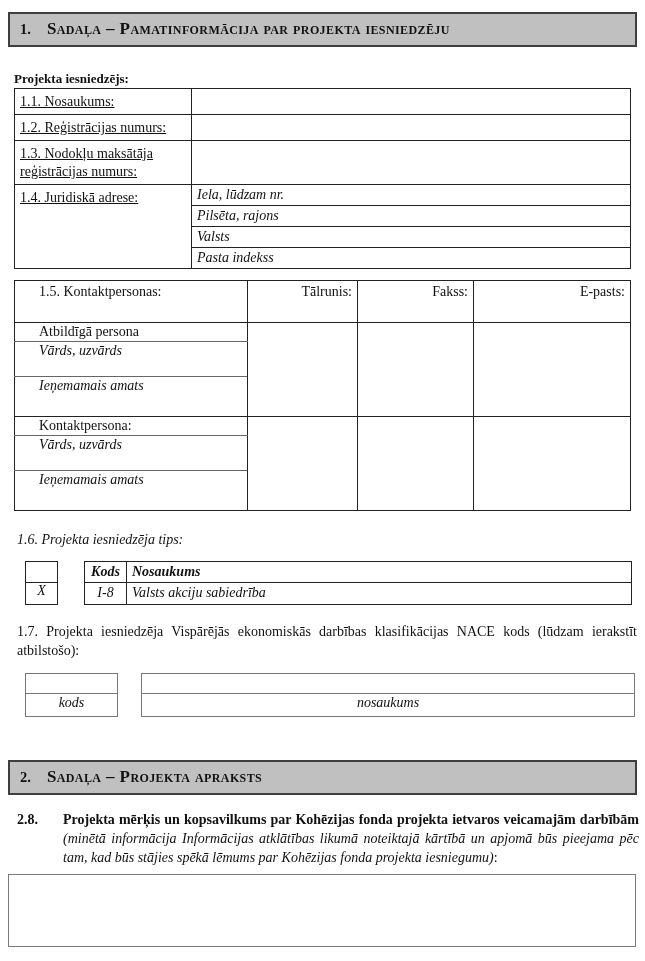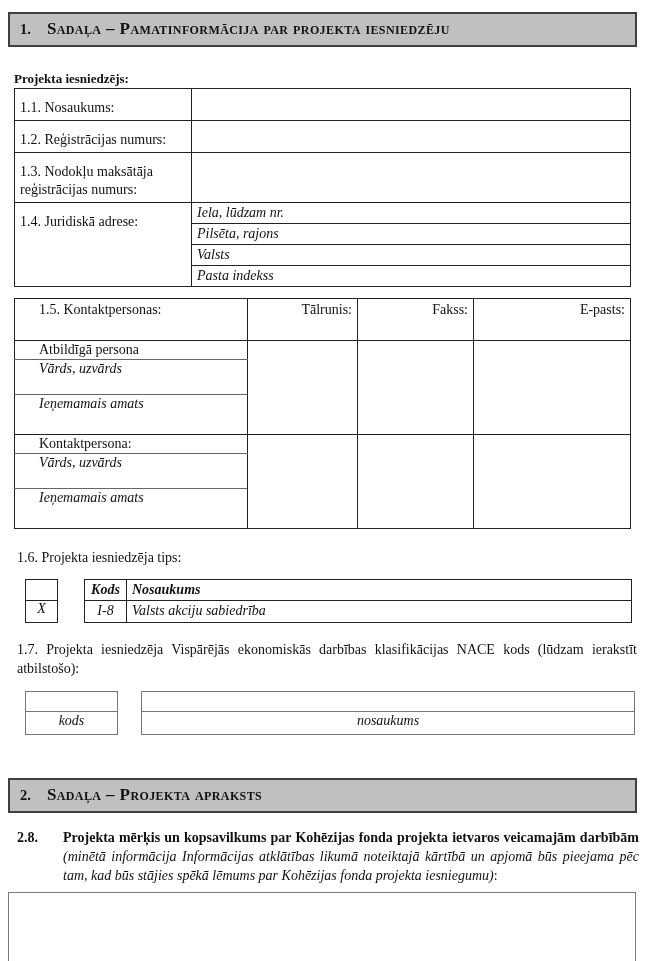--- a/index.html
+++ b/index.html
@@ -34,35 +34,35 @@
   }
   
   table { border-collapse: collapse; table-layout: fixed; }
   td, th { vertical-align: top; padding: 1px 5px; font-weight: normal; text-align: left; }
   .italic { font-style: italic; }
   
   .applicant-heading { margin: 24px 0 1px 6px; font-weight: bold; font-size: 13px; }
   
   .t1 { width: 617px; margin-left: 6px; border: 1px solid #222; }
   .t1 td { border: 1px solid #222; line-height: 18px; }
-  .t1 .lbl { padding-top: 10px; padding-bottom: 3px; }
+  .t1 .lbl { padding-top: 4px; padding-bottom: 3px; text-decoration: underline; }
   .t1 .val-main { height: 24px; }
   .t1 .sub { height: 19px; }
   .t1 tr + tr .sub { border-top: 1px solid #666; }
   
   .t2 { width: 617px; margin: 11px 0 0 6px; border: 1px solid #222; }
   .t2 td { border: 1px solid #222; padding-left: 24px; }
   .t2 .head td { height: 42px; padding-top: 3px; }
   .t2 .head .c { text-align: right; }
   .t2 .role-cell { height: 18px; border-bottom: 1px solid #666; }
   .t2 .name-cell { height: 35px; border-bottom: 1px solid #666; }
   .t2 .pos-cell  { height: 40px; }
   .t2 .fill-cell { }
   
-  .plain-label { margin: 21px 0 0 9px; }
+  .plain-label { margin: 21px 0 0 9px; font-style: italic; }
   .row16 { display: flex; margin: 13px 0 0 17px; }
   .mark-table { width: 33px; border: 1px solid #222; }
   .mark-table td { border: 1px solid #222; text-align: center; padding: 0 2px; }
   .mark-table .empty-cell { height: 21px; }
   .mark-table .x-cell { height: 22px; }
   .type-table { width: 548px; margin-left: 26px; border: 1px solid #222; }
   .type-table td { border: 1px solid #222; line-height: 17px; }
   .type-table .code-col { text-align: center; }
   .type-table .hdr { font-weight: bold; font-style: italic; height: 21px; }
   .type-table .val { font-style: italic; height: 22px; }

